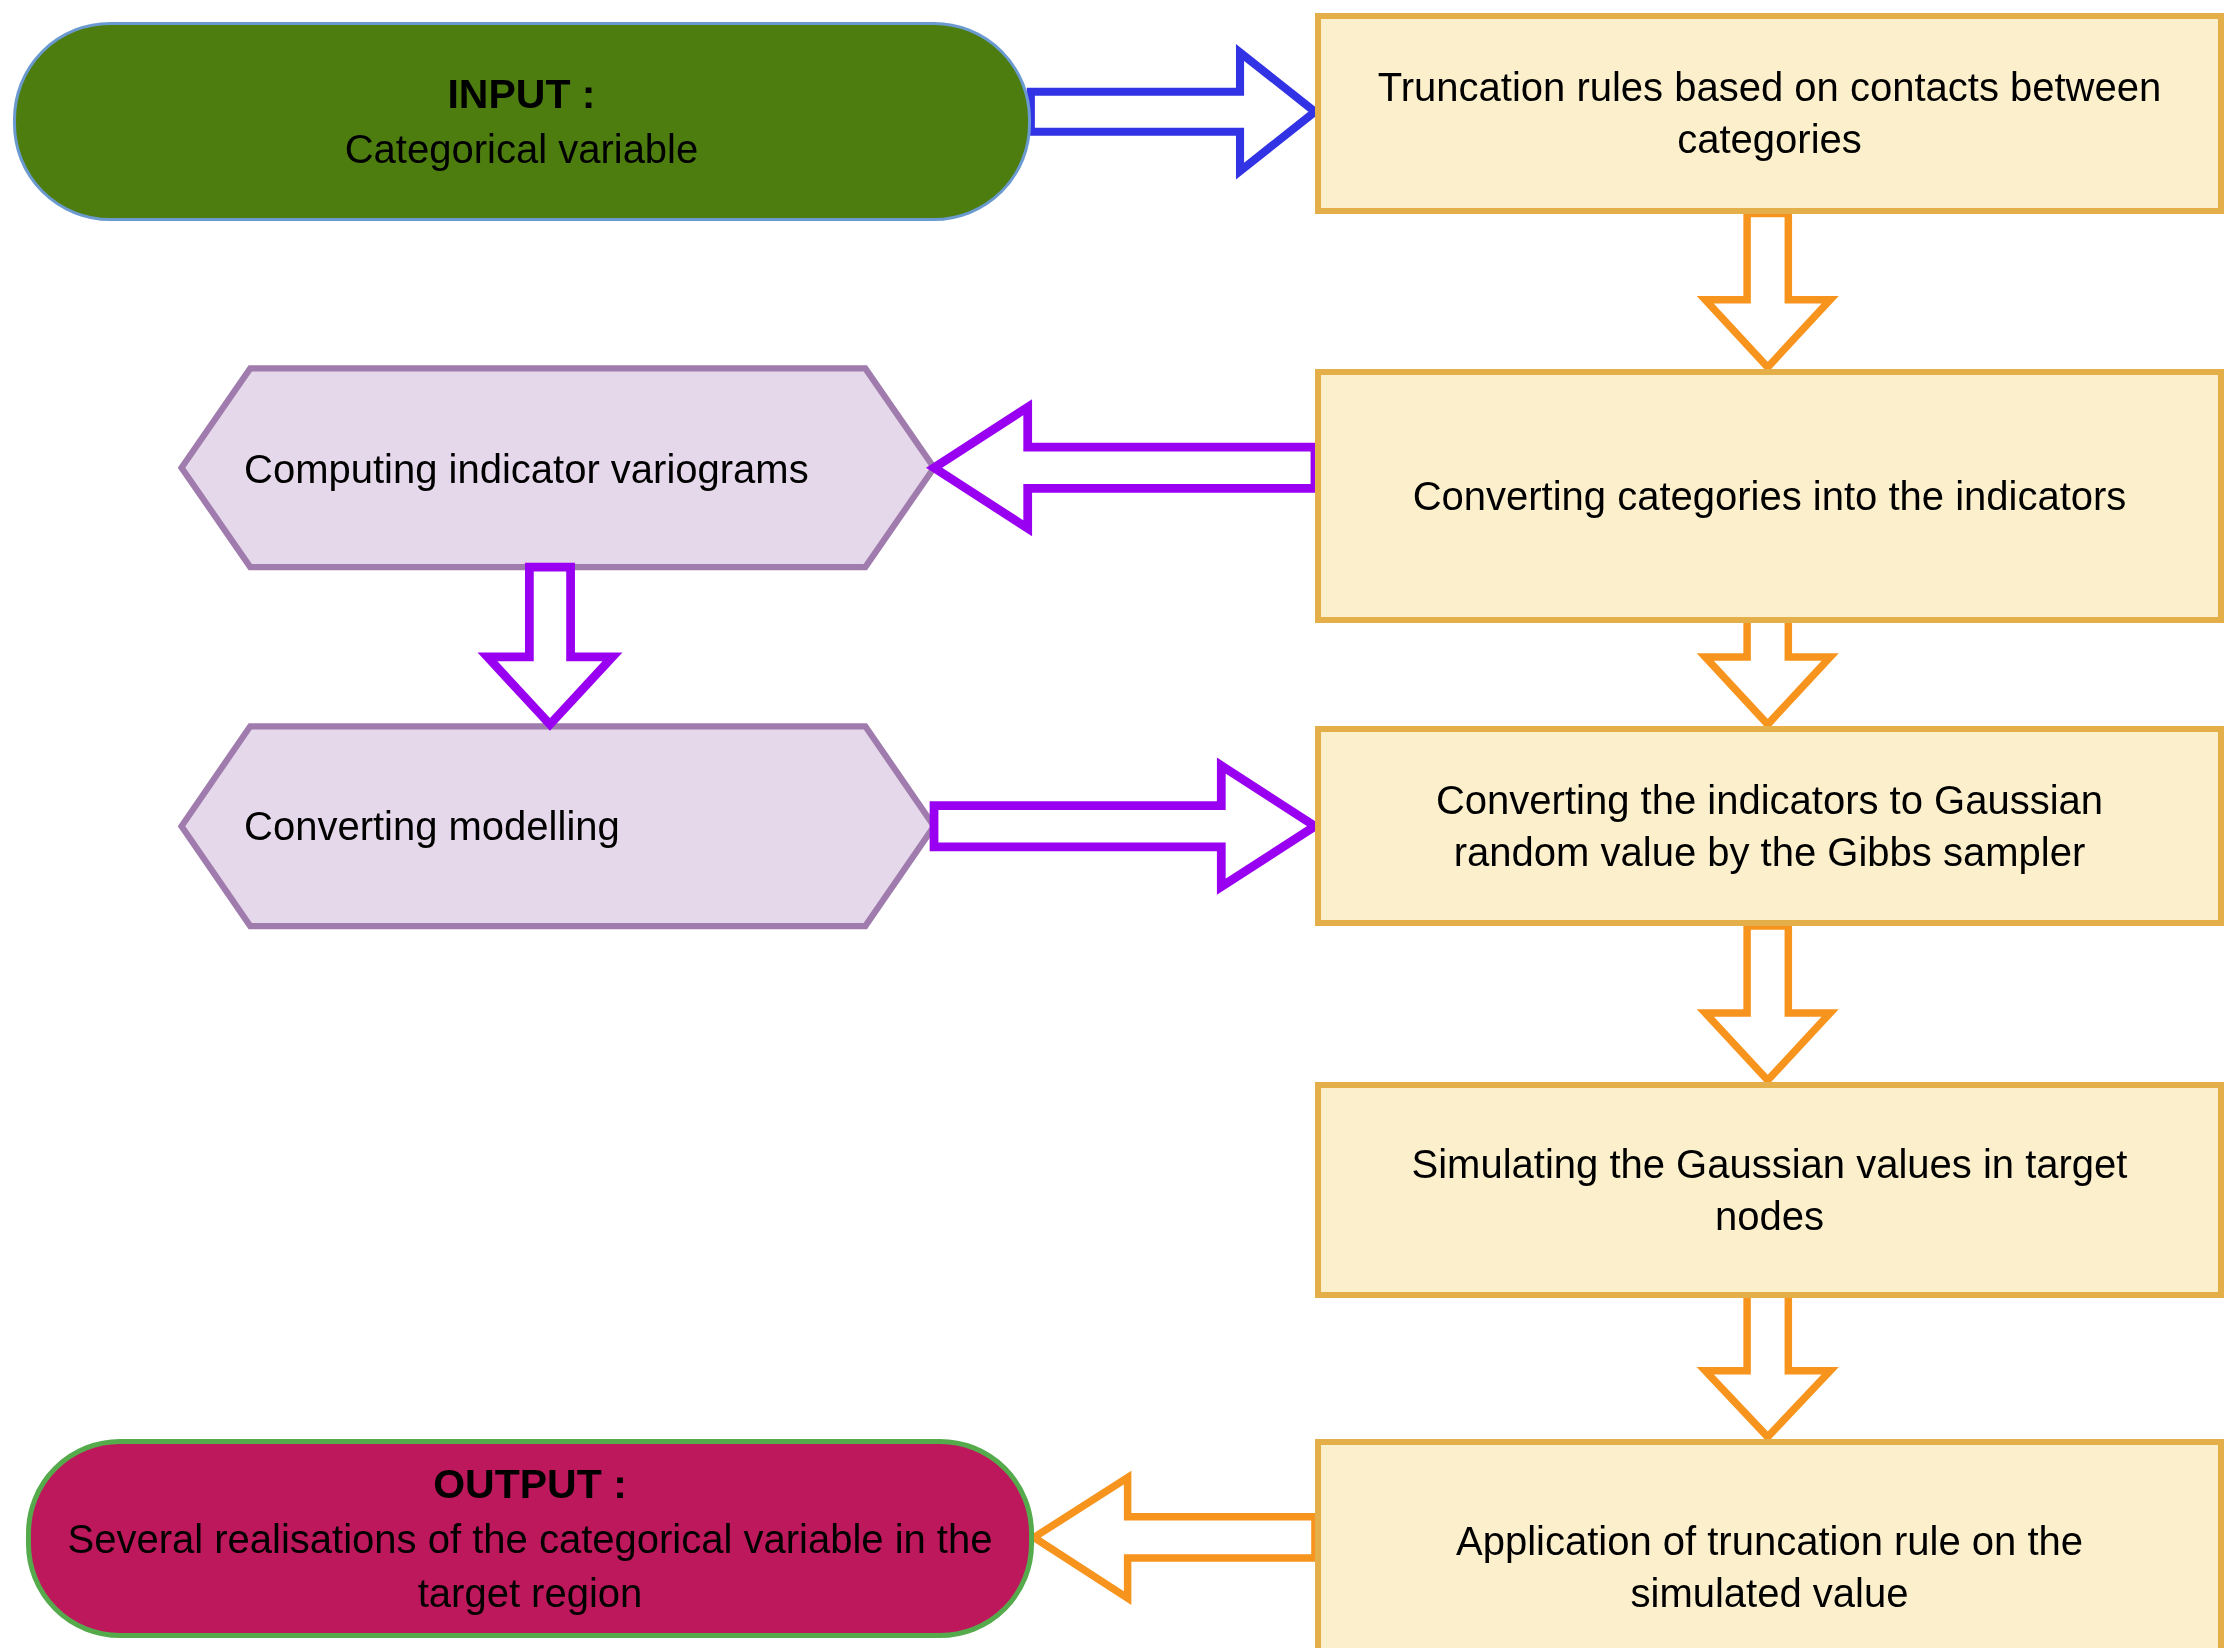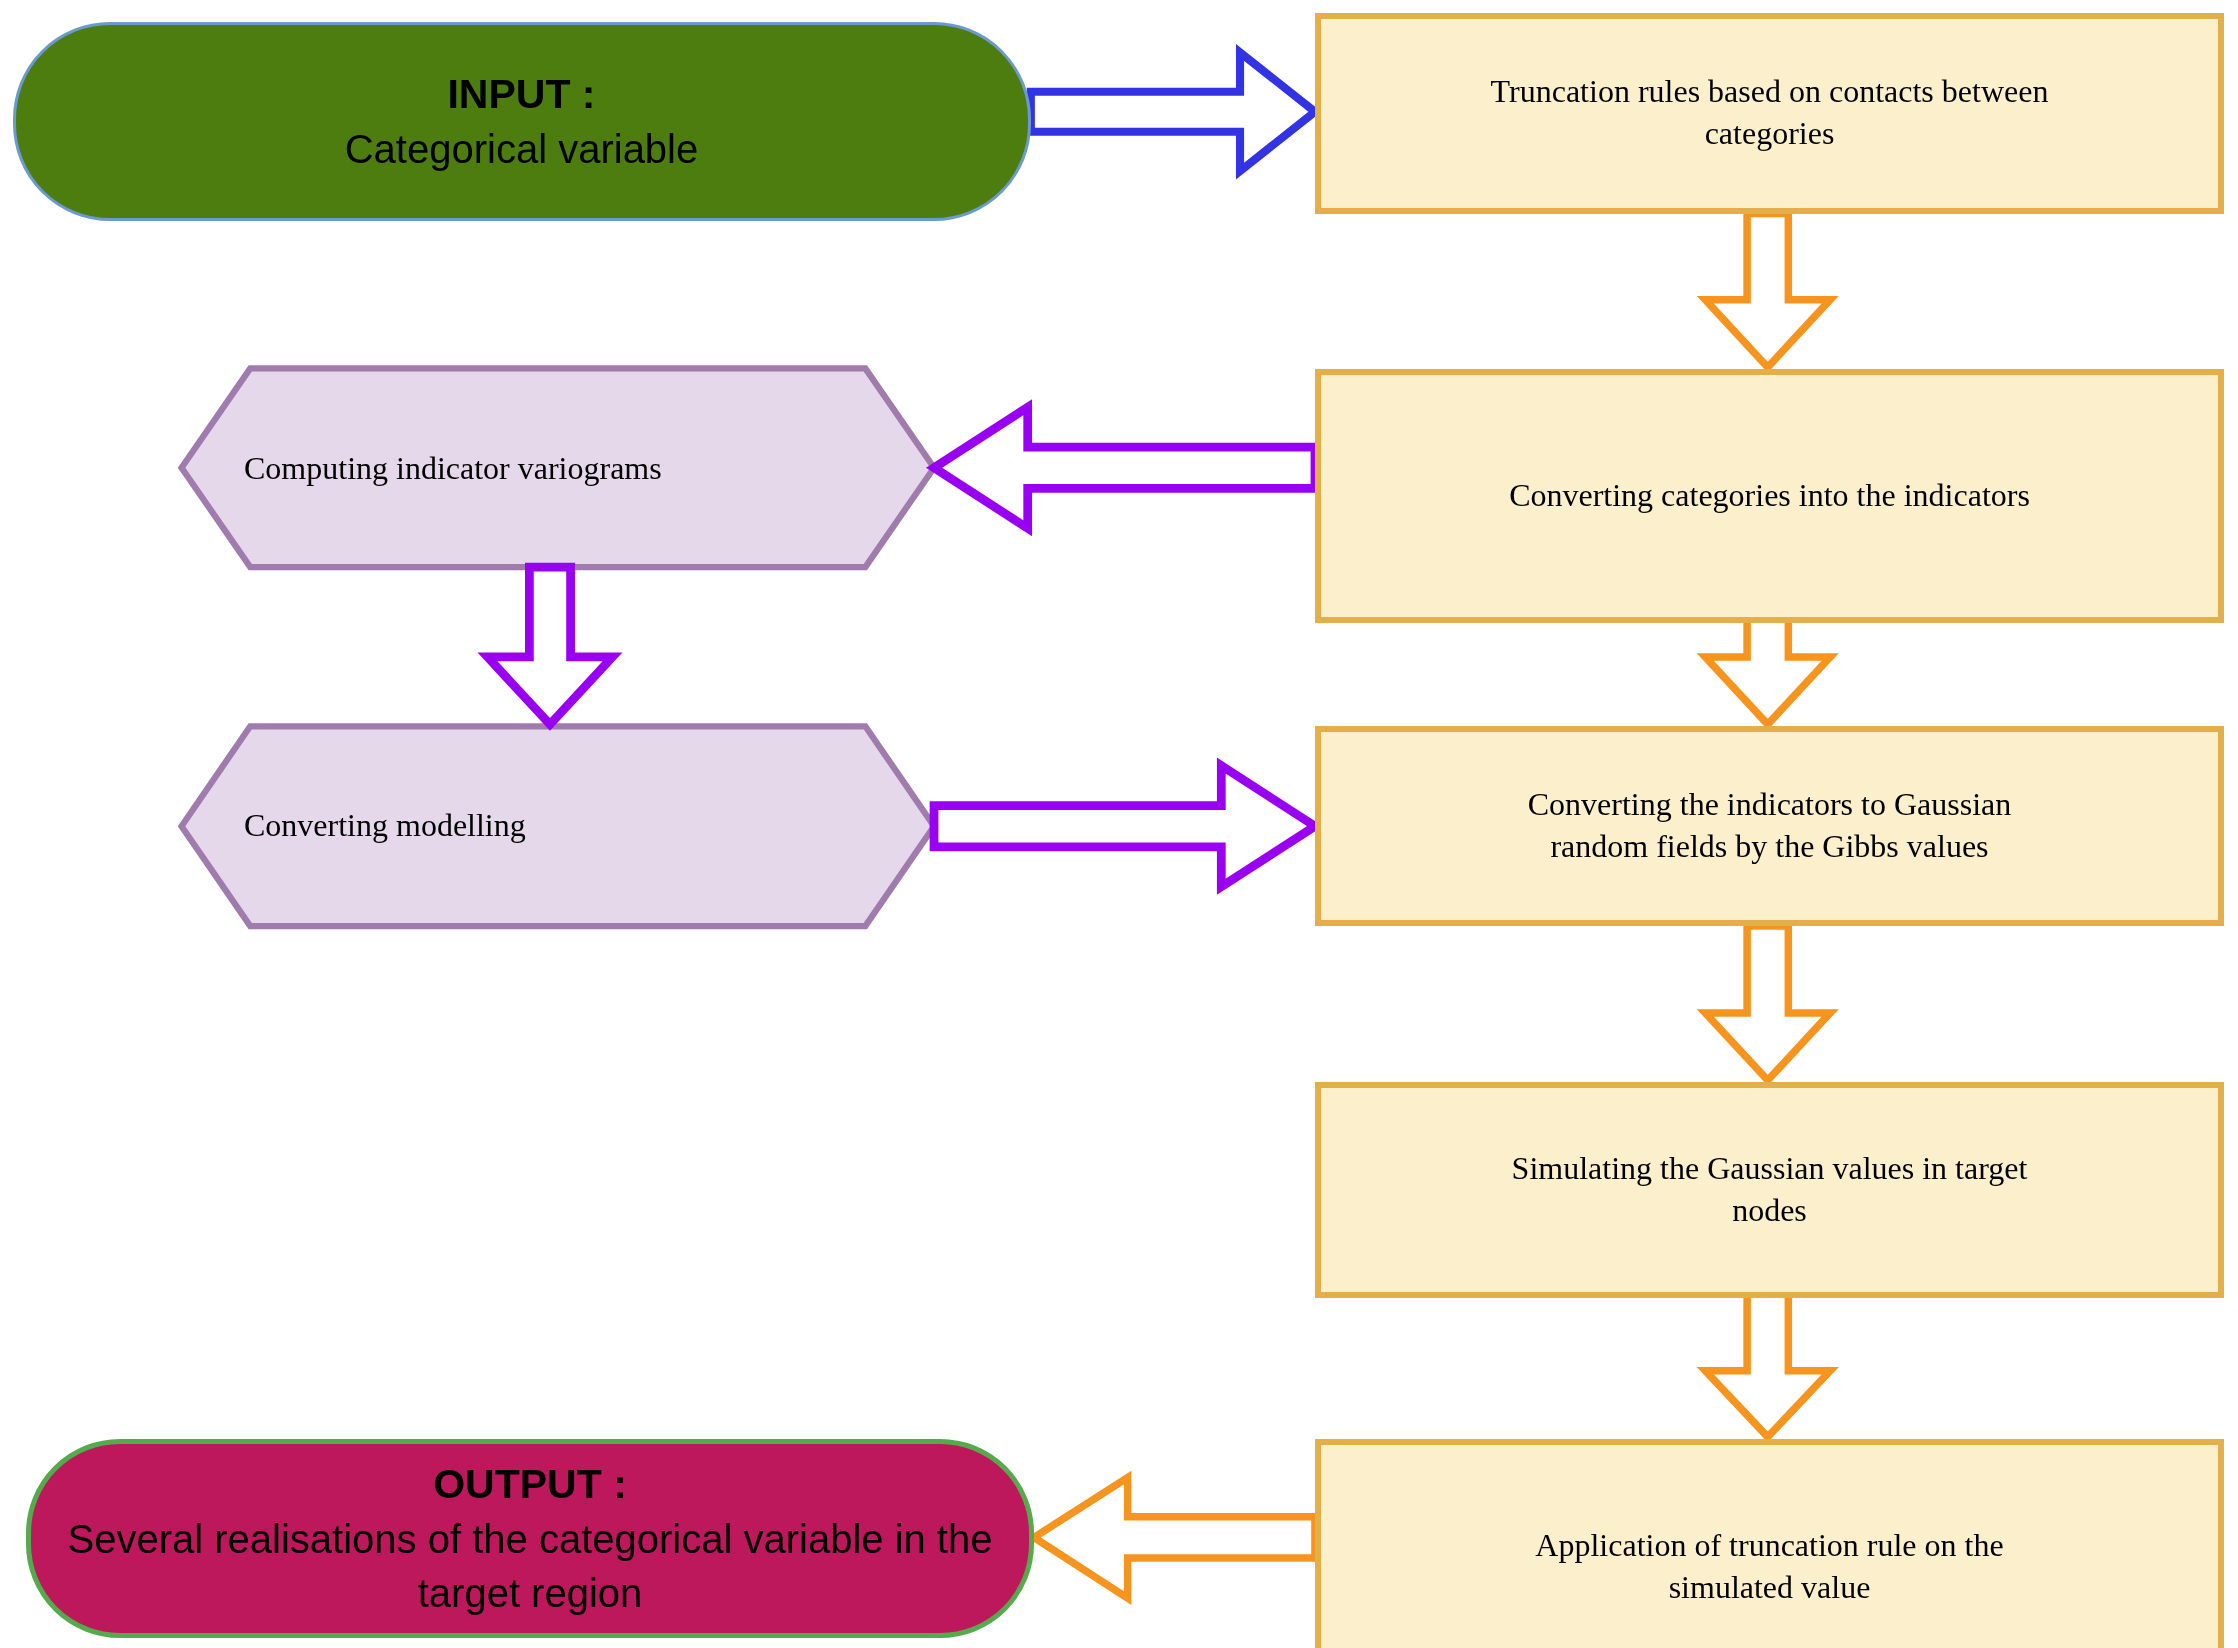--- a/index.html
+++ b/index.html
@@ -23,24 +23,23 @@
     box-sizing: border-box;
     display: flex;
     flex-direction: column;
     align-items: center;
     justify-content: center;
     text-align: center;
     z-index: 2;
   }
   .label {
     white-space: pre-line;
-    font-size: 32px;
+    font-size: 40px;
     line-height: 1.3;
     color: #000000;
-    font-family: Liberation Serif, serif;
   }
   .title {
     font-weight: 700;
     font-size: 41px;
     line-height: 1.35;
   }
   .subtitle {
     font-size: 40px;
     line-height: 1.35;
   }
@@ -115,21 +114,21 @@
     <span class="label">Truncation rules based on contacts between
 categories</span>
   </div>
 
   <div class="node process p2">
     <span class="label">Converting categories into the indicators</span>
   </div>
 
   <div class="node process p3">
     <span class="label">Converting the indicators to Gaussian
-random fields by the Gibbs values</span>
+random value by the Gibbs sampler</span>
   </div>
 
   <div class="node process p4">
     <span class="label">Simulating the Gaussian values in target
 nodes</span>
   </div>
 
   <div class="node process p5">
     <span class="label">Application of truncation rule on the
 simulated value</span>

